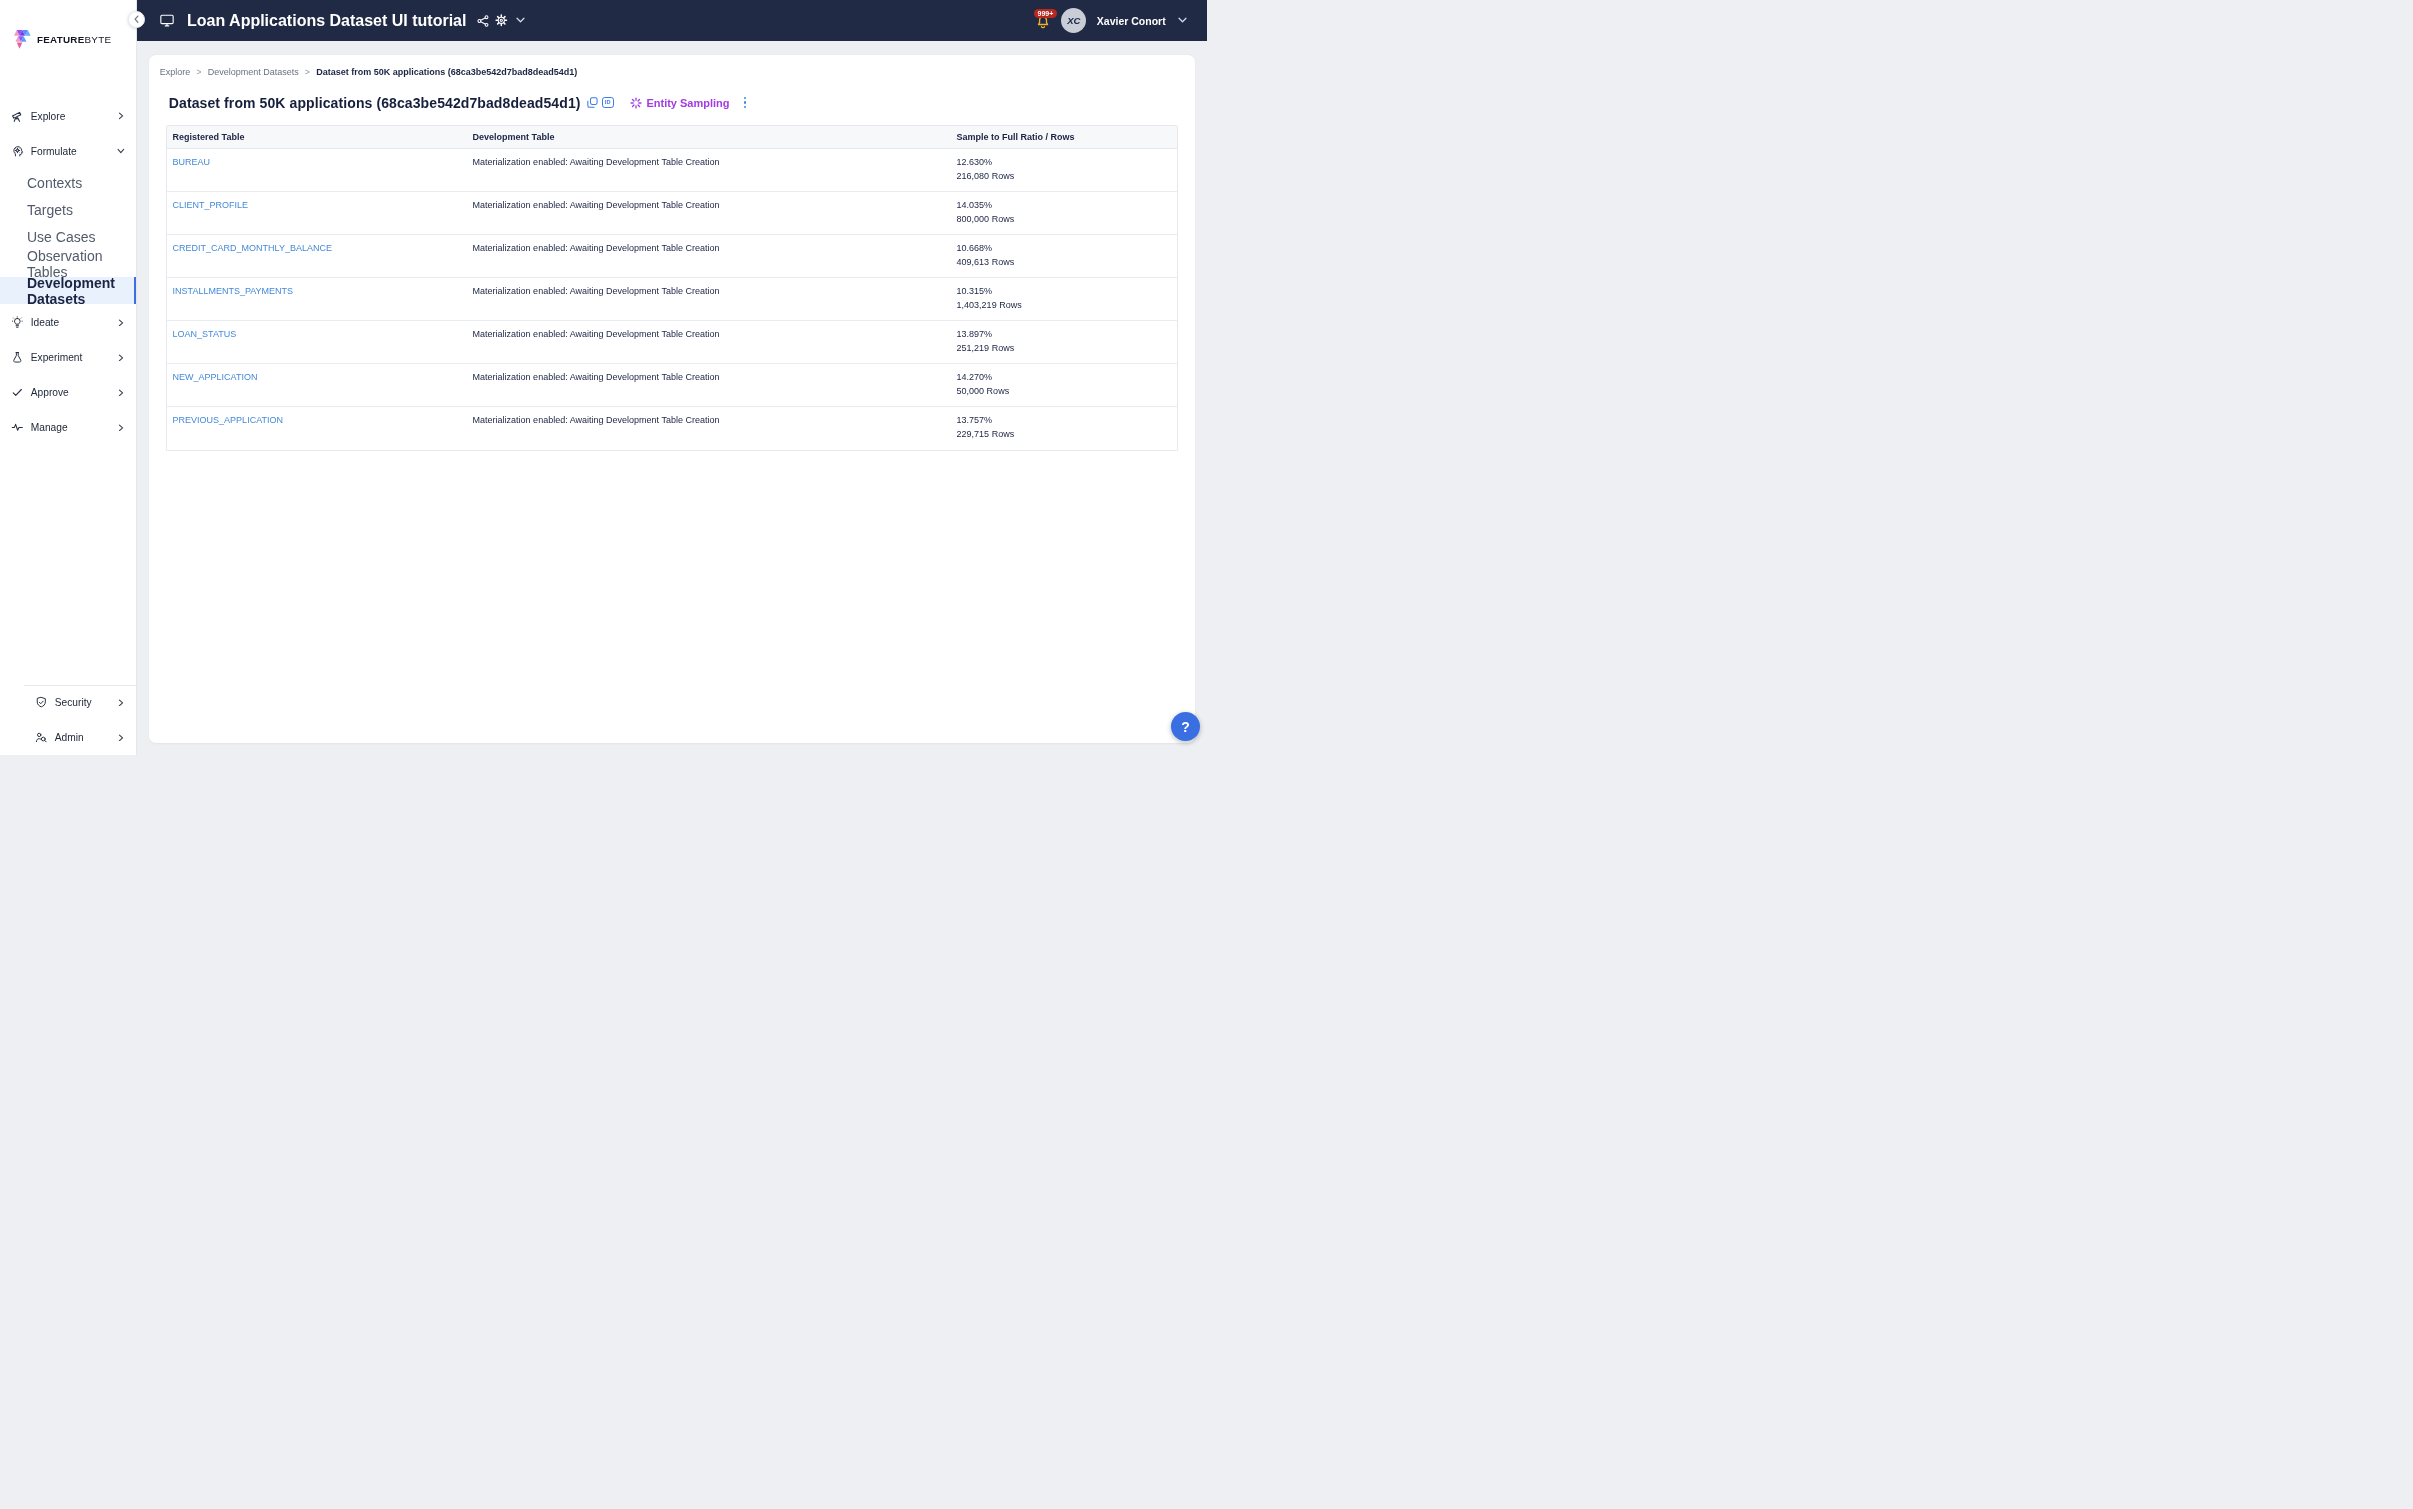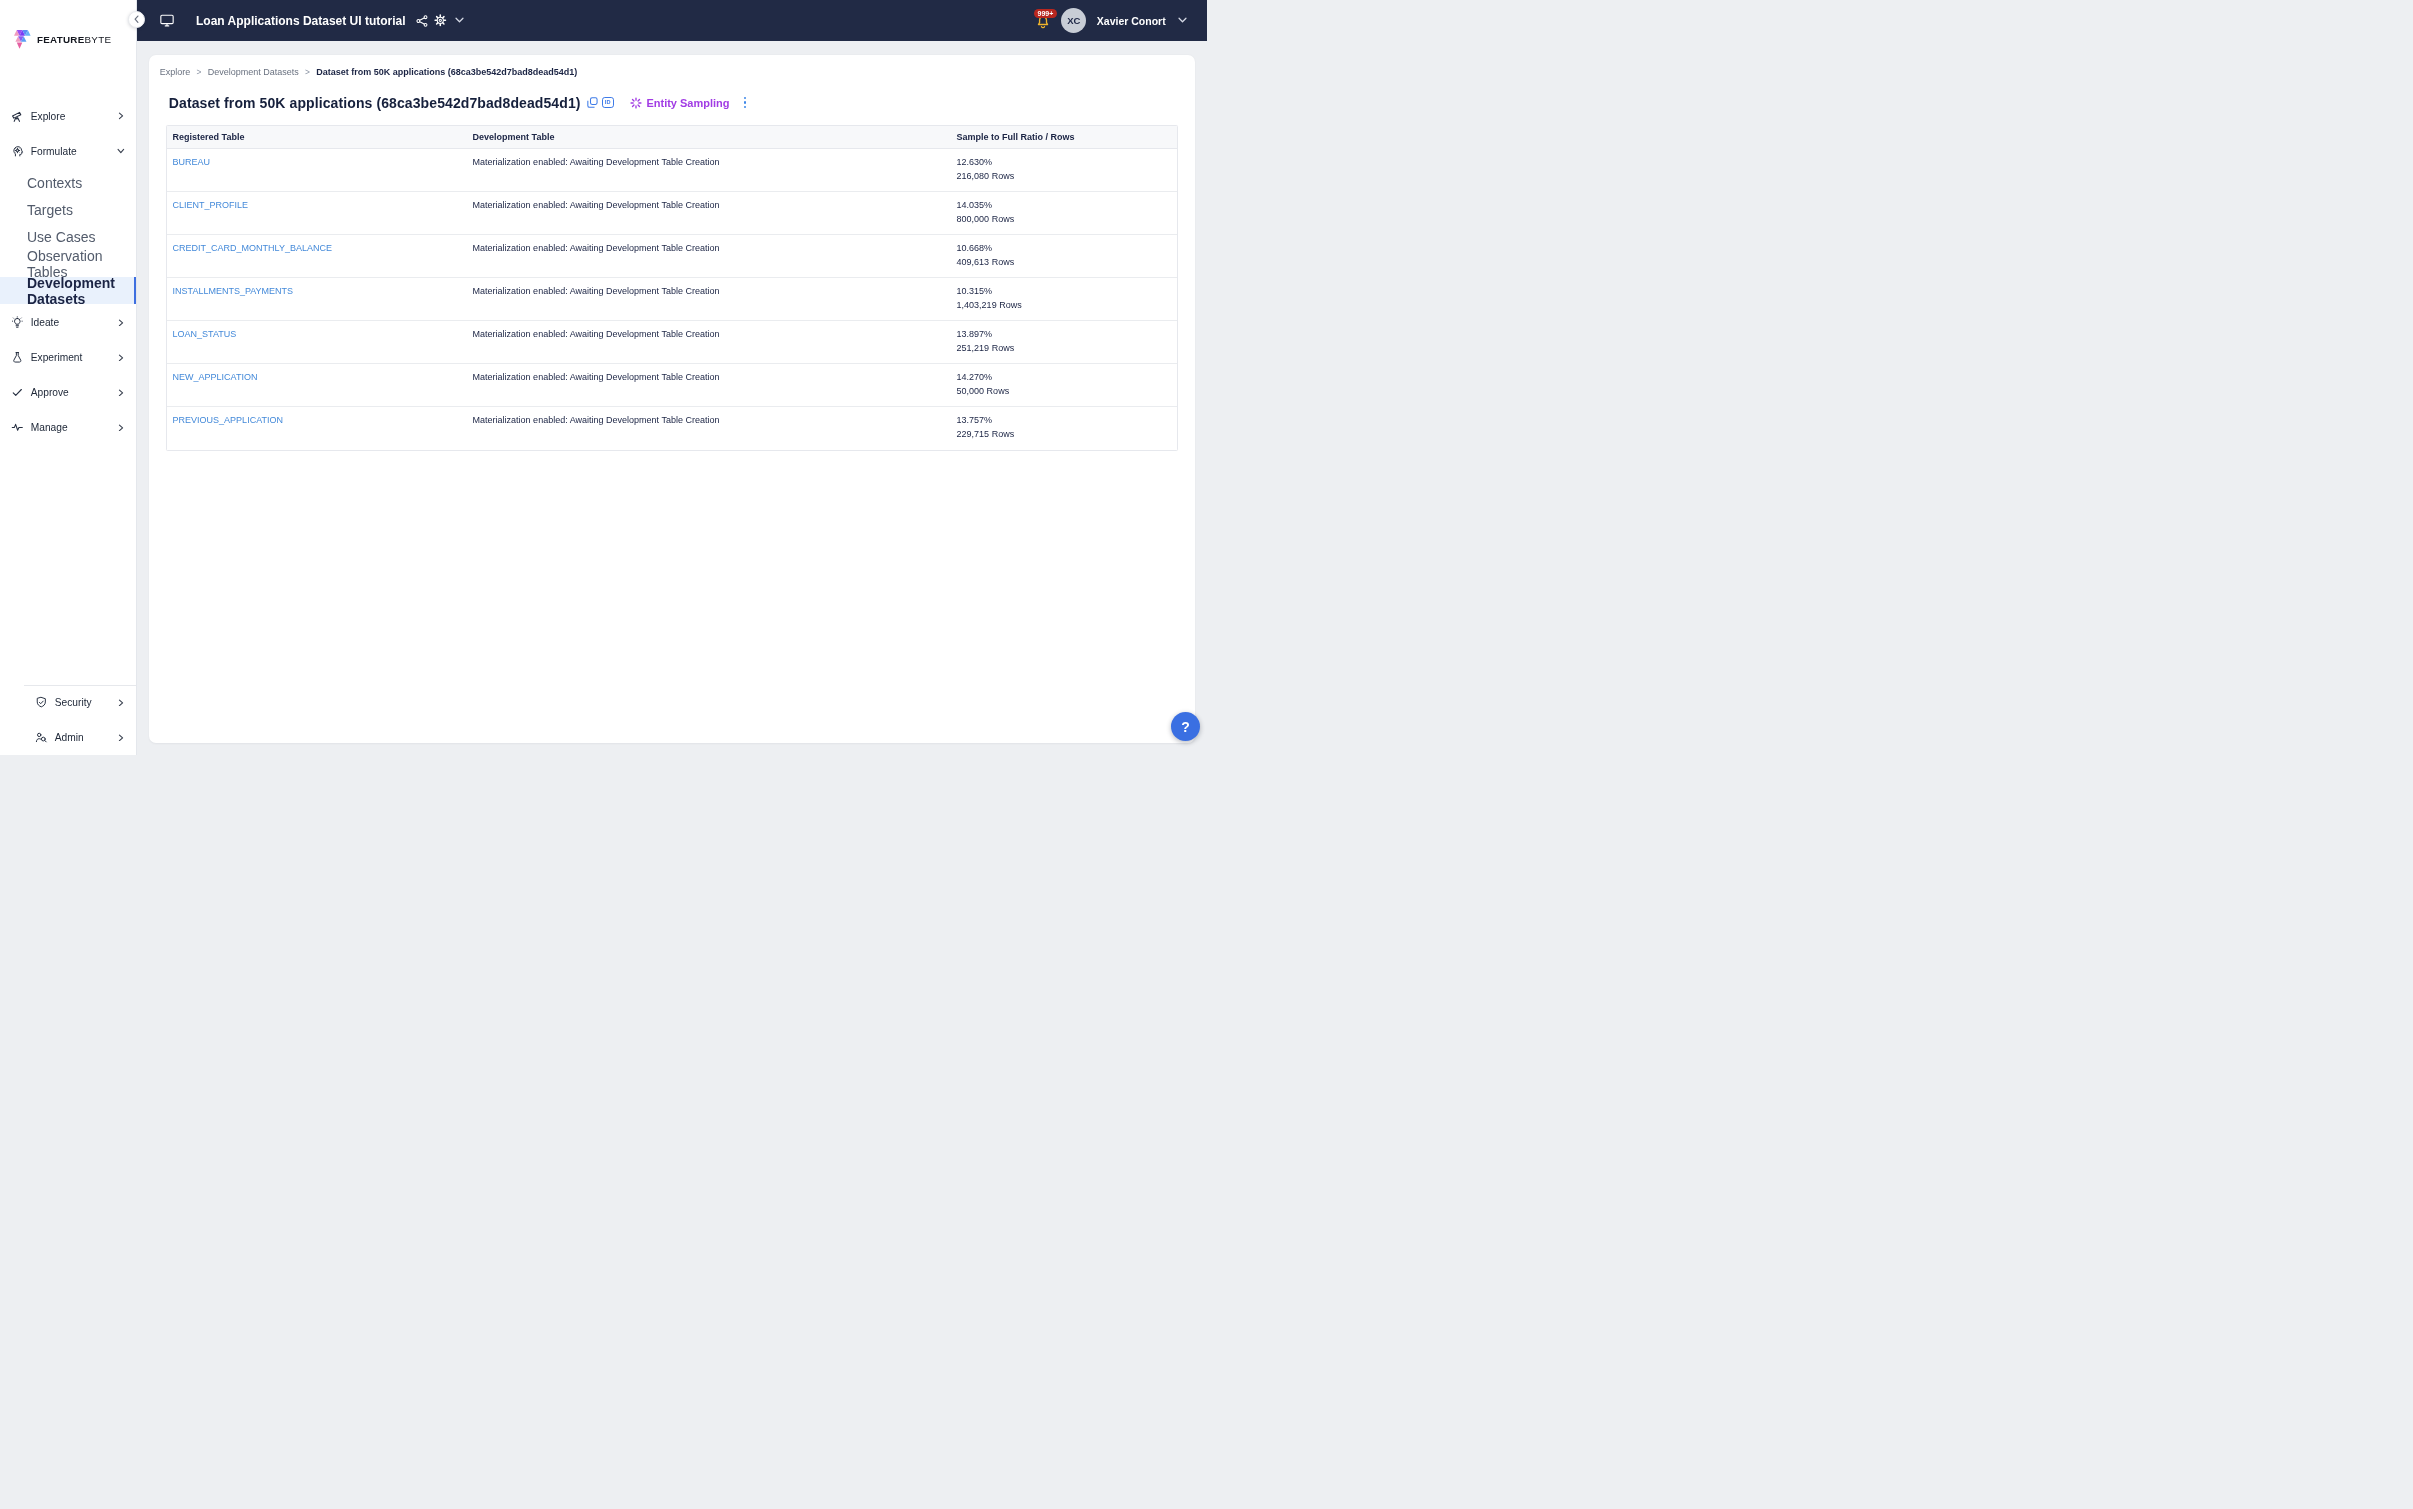--- a/index.html
+++ b/index.html
@@ -32,31 +32,31 @@
   .sub-item.selected .sub-label { color:#1b2444; font-weight:700; }
 
   .side-bottom { position:absolute; left:0; right:0; bottom:3.5px; border-top:0.7px solid #e6e8ec; padding-top:2.1px; background:#fff;margin-left:24px; }
   .side-bottom .nav-item { margin-bottom:7px; }
   .side-bottom .nav-item:last-child { margin-bottom:0; }
 
   
   .topbar { position:absolute; left:137px; top:0; width:1070px; height:41px; background:#212a45; z-index:20;
             display:flex; align-items:center; }
   .tb-left { display:flex; align-items:center; margin-left:23px; }
-  .tb-title { margin-left:22px; color:#ffffff; font-size:12px; font-weight:700; white-space:nowrap;text-align:right; }
+  .tb-title { margin-left:13px; color:#ffffff; font-size:16px; font-weight:700; white-space:nowrap;text-align:right; }
   .tb-ic { cursor:pointer; }
   .tb-share { margin-left:10.5px; }
   .tb-gear { margin-left:6.3px; }
   .tb-chev { margin-left:8.4px; }
   .tb-right { margin-left:auto; display:flex; align-items:center; padding-right:20.3px; }
   .bell-wrap { position:relative; width:14px; height:15.4px; margin-top:4.2px; cursor:pointer; }
   .badge { position:absolute; left:-2.1px; top:-6.3px; background:#b9271f; color:#fff; font-size:7px; font-weight:700;
            border-radius:6.3px; padding:1.1px 3.5px; line-height:7.7px; white-space:nowrap; }
   .avatar { width:25px; height:25px; border-radius:50%; background:#c8cdd6; color:#1b2444; font-weight:700;
-            font-size:9.5px; display:flex; align-items:center; justify-content:center; margin-left:11.2px; cursor:pointer; }
+            font-size:9.5px; display:flex; align-items:center; justify-content:center; margin-left:11.2px; cursor:pointer;font-style:italic; }
   .user-wrap { display:flex; align-items:center; margin-left:10.5px; cursor:pointer; }
   .user-name { color:#ffffff; font-size:10.5px; font-weight:700; }
   .user-chev { margin-left:12px; }
 
   
   .card { position:absolute; left:149px; top:55px; width:1046px; height:688px; background:#ffffff;
           border-radius:7px; box-shadow:0 0.7px 2.1px rgba(16,24,40,.05); padding:0 17px; }
 
   .breadcrumb { margin:12px 0 0 -6.3px; display:flex; align-items:center; gap:6.3px; font-size:9px; color:#6a7280; }
   .crumb { cursor:pointer; }

